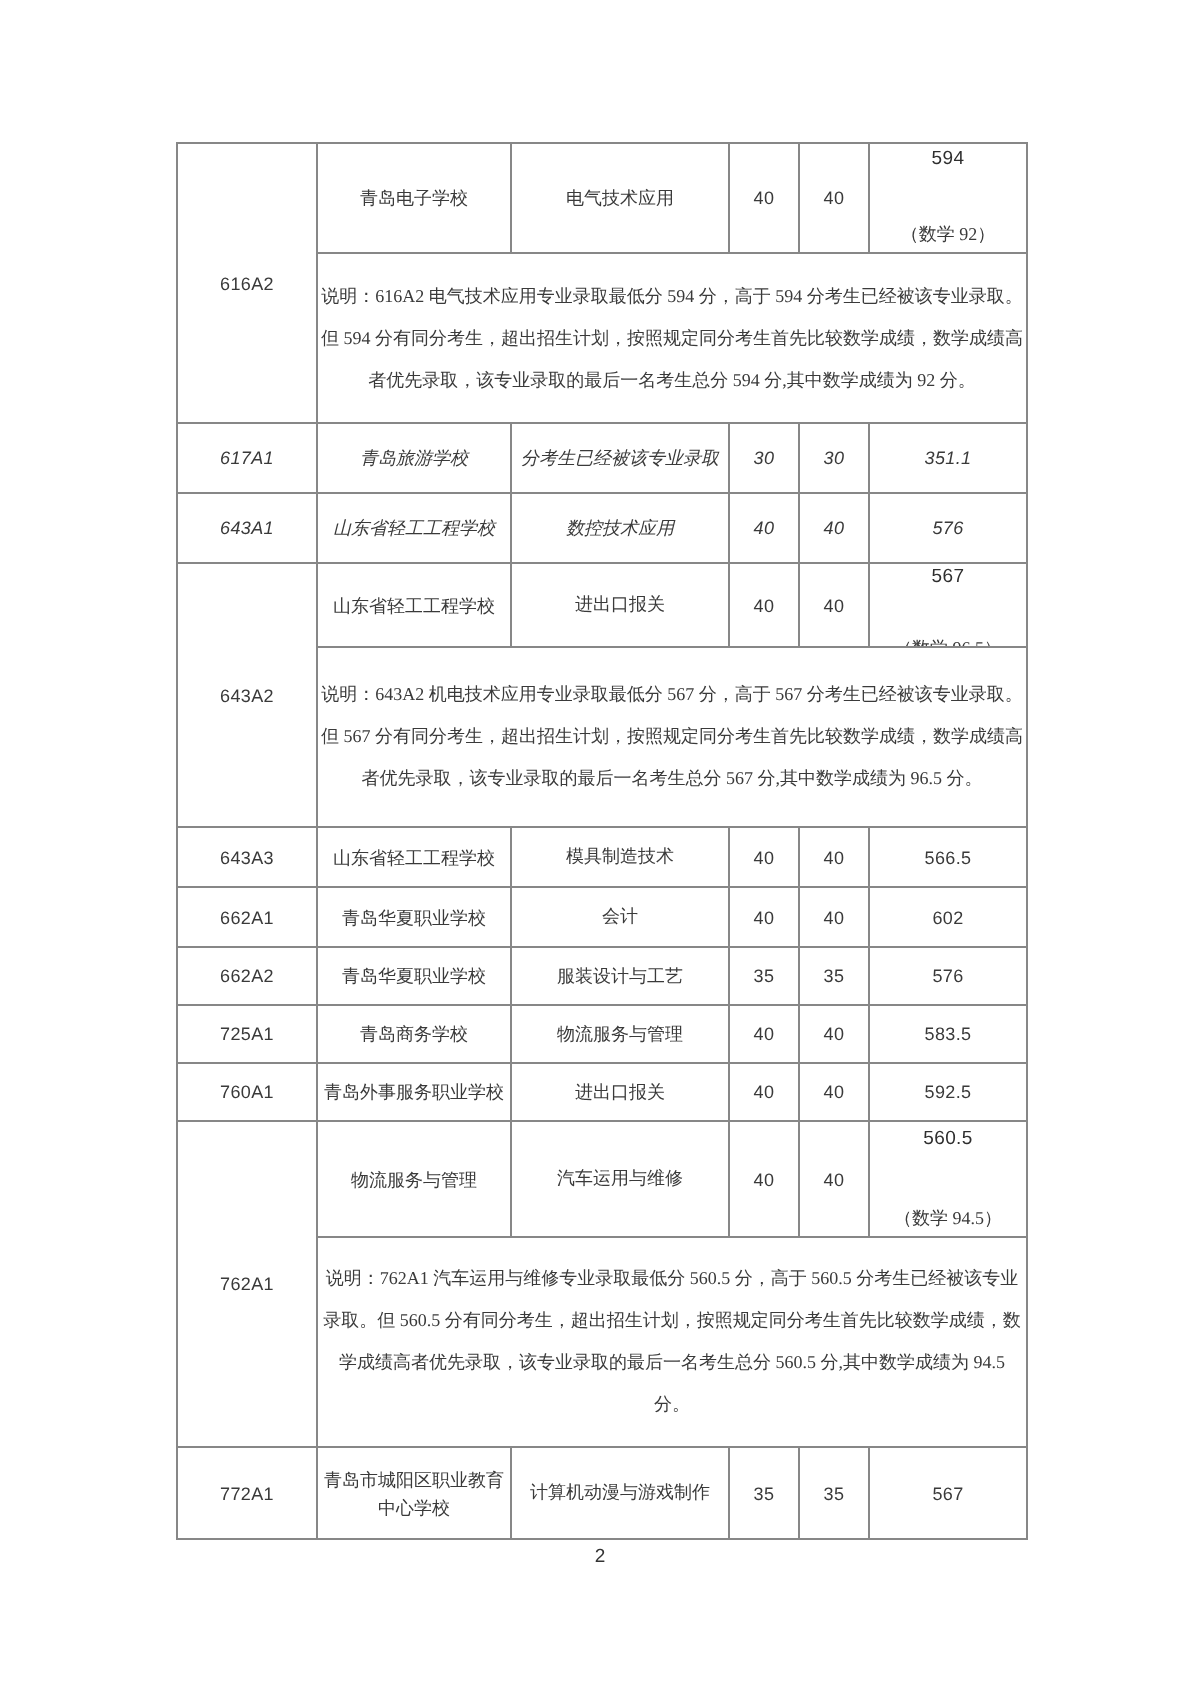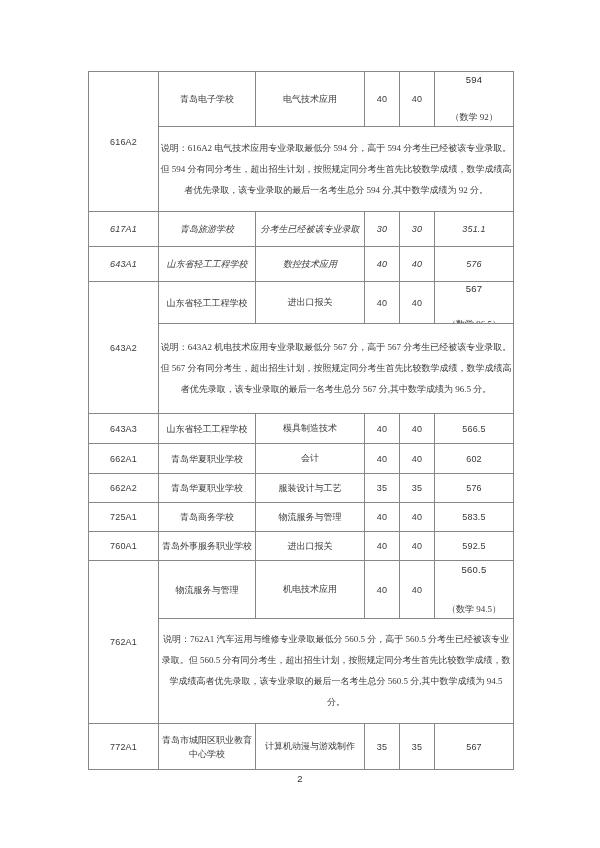--- a/index.html
+++ b/index.html
@@ -194,21 +194,21 @@
       <td class="cell-school">青岛外事服务职业学校</td>
       <td class="cell-major">进出口报关</td>
       <td class="cell-num">40</td>
       <td class="cell-num">40</td>
       <td class="cell-num">592.5</td>
     </tr>
 
     <tr class="h58">
       <td class="cell-code" rowspan="2">762A1</td>
       <td class="cell-school">物流服务与管理</td>
-      <td class="cell-major">机电技术应用</td>
+      <td class="cell-major">汽车运用与维修</td>
       <td class="cell-num">40</td>
       <td class="cell-num">40</td>
       <td>
         <div class="score-stack stack-58">
           <div class="score-main">560.5</div>
           <div class="score-sub">（数学 94.5）</div>
         </div>
       </td>
     </tr>
     <tr class="h93">

